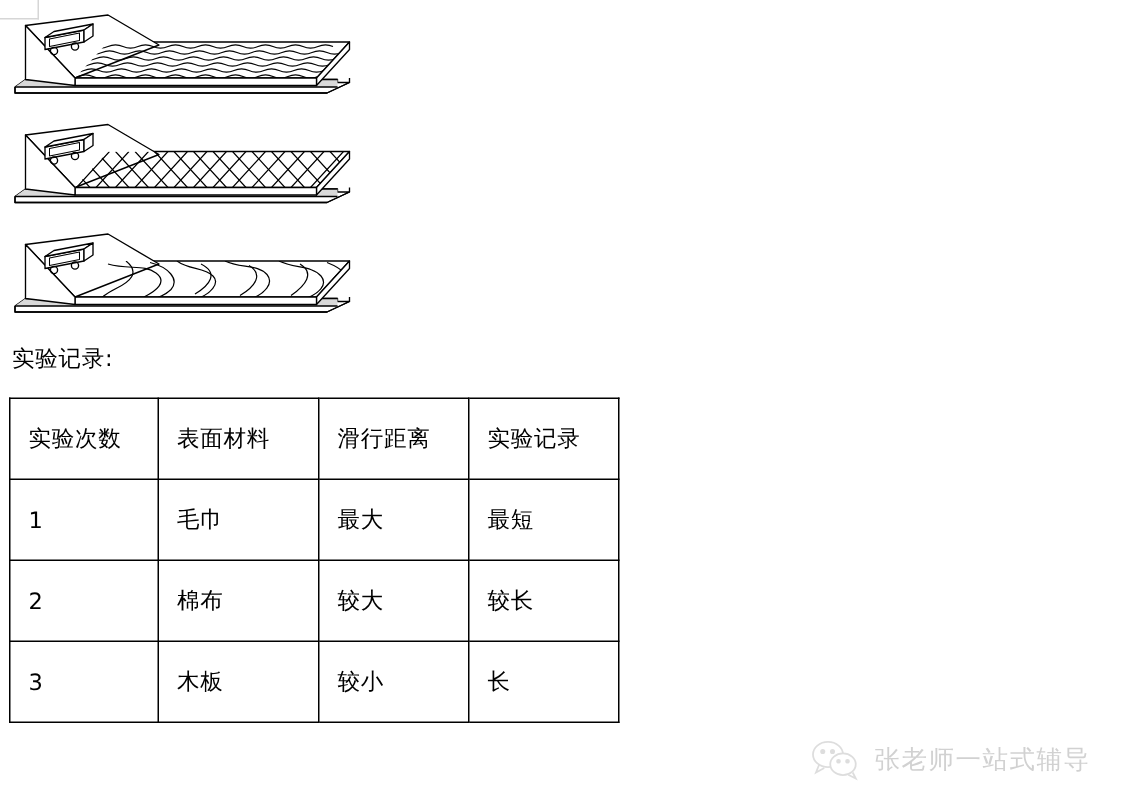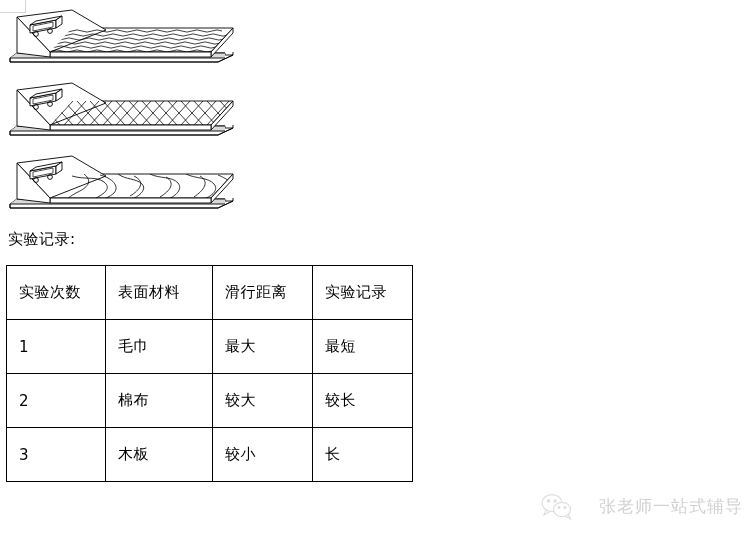--- a/index.html
+++ b/index.html
@@ -88,21 +88,21 @@
 
   
   .watermark {
     position: absolute;
     left: 540px;
     top: 486px;
     width: 200px;
     height: 40px;
     display: flex;
     align-items: center;
-    gap: 25px;
+    gap: 9px;
     opacity: 0.45;
   }
   .watermark .wm-text {
     font-size: 17px;
     color: #9a9a9a;
     letter-spacing: 1px;
     white-space: nowrap;
   }
   .watermark .wm-logo { width: 34px; height: 30px; flex: 0 0 auto; }
 </style>

